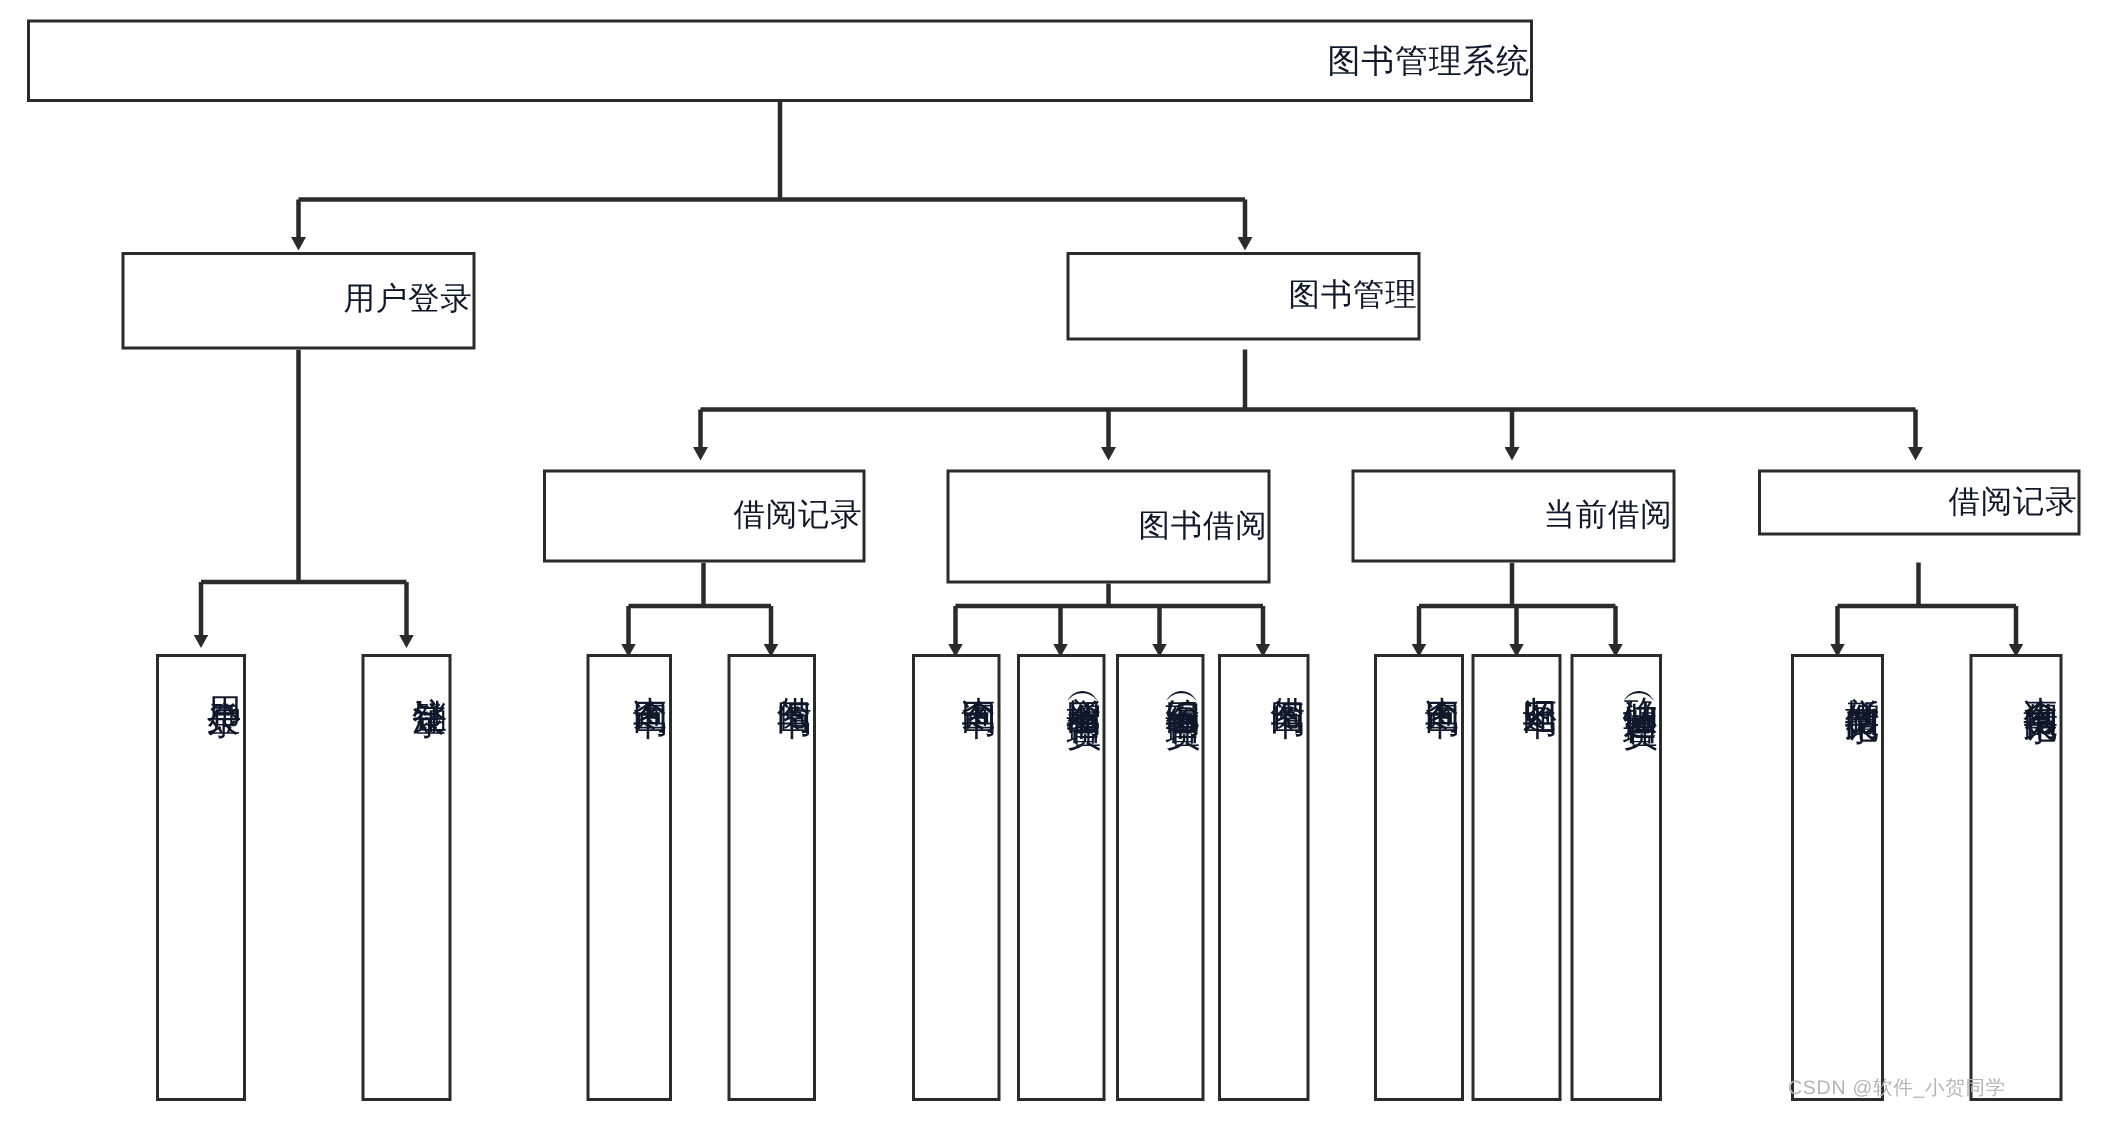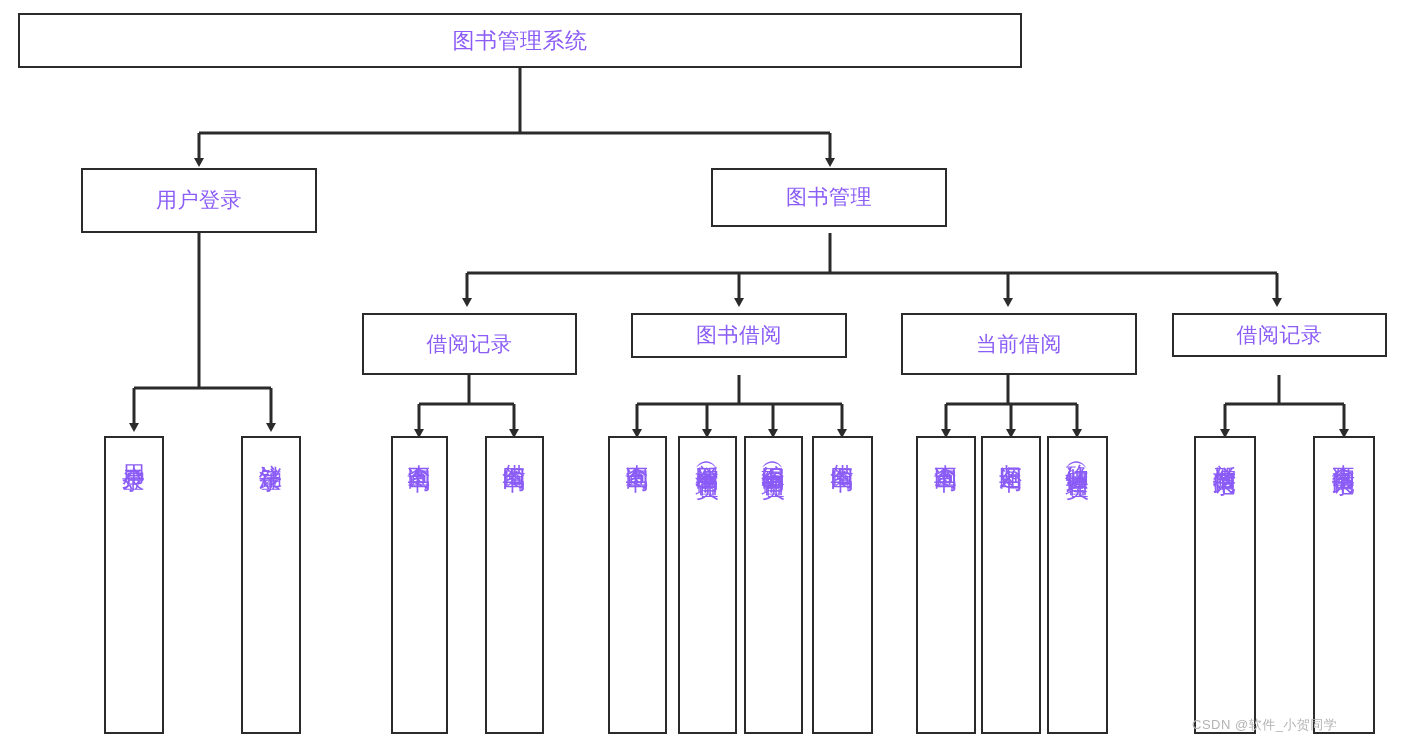--- a/index.html
+++ b/index.html
@@ -25,22 +25,22 @@
     height: 747px;
     pointer-events: none;
   }
   .node {
     position: absolute;
     box-sizing: border-box;
     border: 2px solid #2b2b2b;
     background: #ffffff;
     display: flex;
     align-items: center;
-    justify-content: center;
-    color: #8b5cf6;
+    justify-content: flex-end;
+    color: #0f172a;
   }
   .node .lbl {
     display: block;
     text-align: center;
     line-height: 1.18;
     white-space: pre;
   }
   .node.horiz .lbl {
     font-size: 21px;
     letter-spacing: 0.5px;
@@ -131,24 +131,24 @@
   <div class="node horiz" style="left:81px; top:168px; width:236px; height:65px;">
     <span class="lbl">用户登录</span>
   </div>
   <div class="node horiz" style="left:711px; top:168px; width:236px; height:59px;">
     <span class="lbl">图书管理</span>
   </div>
 
   <div class="node horiz" style="left:362px; top:313px; width:215px; height:62px;">
     <span class="lbl">借阅记录</span>
   </div>
-  <div class="node horiz" style="left:631px; top:313px; width:216px; height:45px;">
+  <div class="node horiz" style="left:631px; top:313px; width:216px; height:76px;">
     <span class="lbl">图书借阅</span>
   </div>
-  <div class="node horiz" style="left:901px; top:313px; width:236px; height:62px;">
+  <div class="node horiz" style="left:901px; top:313px; width:216px; height:62px;">
     <span class="lbl">当前借阅</span>
   </div>
   <div class="node horiz" style="left:1172px; top:313px; width:215px; height:44px;">
     <span class="lbl">借阅记录</span>
   </div>
 
   <div class="node vert" style="left:104px; top:436px; width:60px; height:298px;">
     <span class="lbl">用户登录</span>
   </div>
   <div class="node vert" style="left:241px; top:436px; width:60px; height:298px;">

